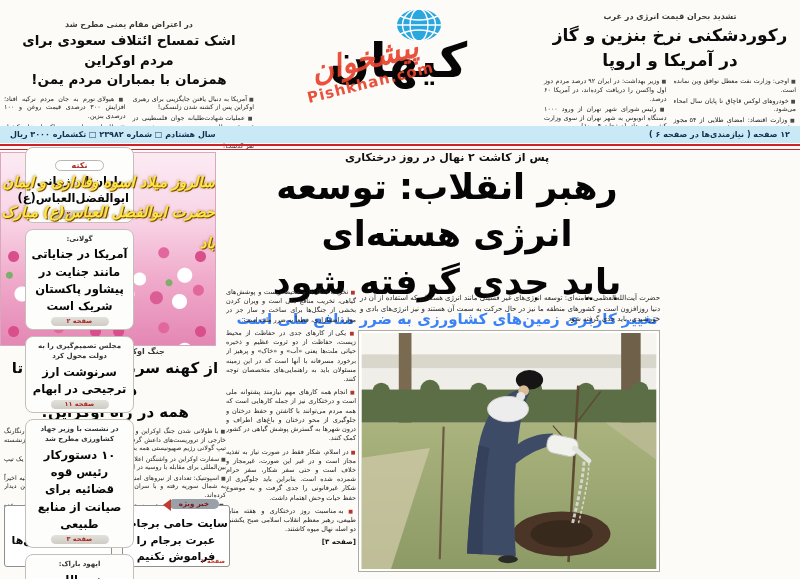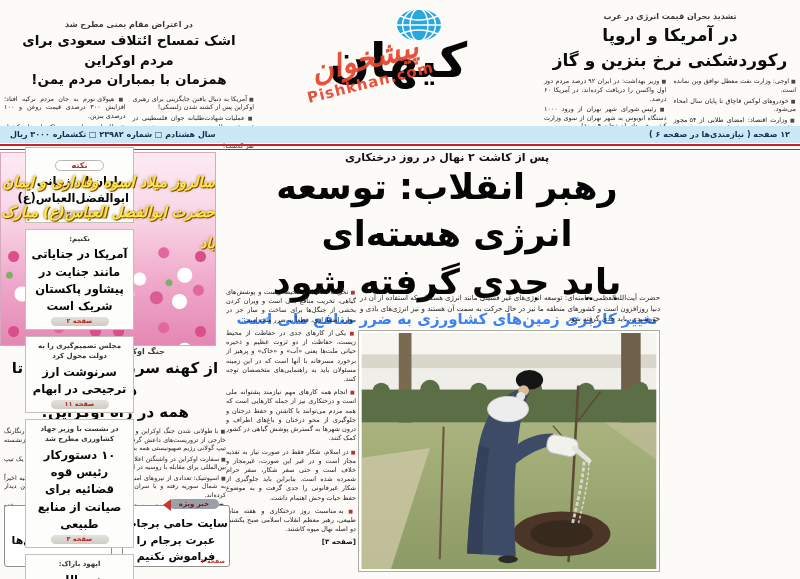--- a/index.html
+++ b/index.html
@@ -82,40 +82,40 @@
   .note-box{position:relative;flex:1;height:62px;border:1.5px solid #8f8f8f;border-radius:3px;
             background:#fff;text-align:center;padding-top:10px;box-sizing:border-box;}
   .note-badge{position:absolute;top:-7px;right:10px;background:#99a0a8;color:#7c1416;
               font-size:7px;font-weight:bold;padding:1px 10px;border-radius:7px;white-space:nowrap;}
   .note-badge::after{content:"";position:absolute;left:-12px;top:0;border:6.5px solid transparent;
               border-right:8px solid #c23a2e;}
   .note-title{font-size:11px;font-weight:bold;line-height:1.5;color:#0a0a0a;}
   .note-page{position:absolute;bottom:2px;right:4px;font-size:6px;color:#c0392b;font-weight:bold;}
   
   #sidebar{position:absolute;top:147px;left:2px;width:132px;display:flex;flex-direction:column;gap:6px;}
-  .side-box{position:relative;border:1px solid #c3c0ba;border-radius:0;background:#fdfdfc;
+  .side-box{position:relative;border:1px solid #c3c0ba;border-radius:8px;background:#fdfdfc;
             text-align:center;padding:5px 4px 14px;box-sizing:border-box;margin-left:23px;}
   .side-pill{display:inline-block;border:1px solid #b9b6af;border-radius:9px;background:#fff;
              color:#b02a25;font-size:8px;font-weight:bold;padding:0 16px;margin-bottom:2px;}
   .side-kicker{font-size:7px;font-weight:bold;color:#333;line-height:1.4;margin-bottom:2px;}
   .side-title{font-size:11.5px;font-weight:bold;line-height:1.5;color:#070707;}
   .side-page{position:absolute;bottom:3px;right:0;left:0;margin:auto;width:58px;
              background:linear-gradient(180deg,#e3e1dc,#cfccc5);border-radius:6px;
              color:#b02a25;font-size:6.5px;font-weight:bold;line-height:9px;}
 </style>
 </head>
 <body>
 
 <div id="page">
 
   <div class="mast-story" id="energy-story">
     <div class="mast-kicker">تشدید بحران قیمت انرژی در غرب</div>
     <div class="mast-headline">
+      <div>رکوردشکنی نرخ بنزین و گاز</div>
       <div>در آمریکا و اروپا</div>
-      <div>رکوردشکنی نرخ بنزین و گاز</div>
     </div>
     <div class="mast-bullets">
       <div class="mast-col">
         <div class="bullet">اوجی: وزارت نفت معطل توافق وین نمانده است.</div>
         <div class="bullet">خودروهای لوکس قاچاق تا پایان سال امحاء می‌شود.</div>
         <div class="bullet">وزارت اقتصاد: امضای طلایی از ۵۴ مجوز وزارت صمت حذف شده است.</div>
       </div>
       <div class="mast-col">
         <div class="bullet">وزیر بهداشت: در ایران ۹۲ درصد مردم دوز اول واکسن را دریافت کرده‌اند، در آمریکا ۶۰ درصد.</div>
         <div class="bullet">رئیس شورای شهر تهران از ورود ۱۰۰۰ دستگاه اتوبوس به شهر تهران از سوی وزارت کشور خبر داد.    [صفحات ۴ و ۱۰]</div>
@@ -270,21 +270,21 @@
     </div>
   </div>
 
   <div id="sidebar">
     <div class="side-box">
       <div class="side-pill">نکته</div>
       <div class="side-title">یاران این‌زمانی ابوالفضل‌العباس(ع)</div>
       <div class="side-page">صفحه ۲</div>
     </div>
     <div class="side-box">
-      <div class="side-kicker">نکنیم:</div>
+      <div class="side-kicker">گولانی:</div>
       <div class="side-title">آمریکا در جنایاتی مانند جنایت در پیشاور پاکستان شریک است</div>
       <div class="side-page">صفحه ۲</div>
     </div>
     <div class="side-box">
       <div class="side-kicker">مجلس تصمیم‌گیری را به دولت محول کرد</div>
       <div class="side-title">سرنوشت ارز ترجیحی در ابهام</div>
       <div class="side-page">صفحه ۱۱</div>
     </div>
     <div class="side-box">
       <div class="side-kicker">در نشست با وزیر جهاد کشاورزی مطرح شد</div>

